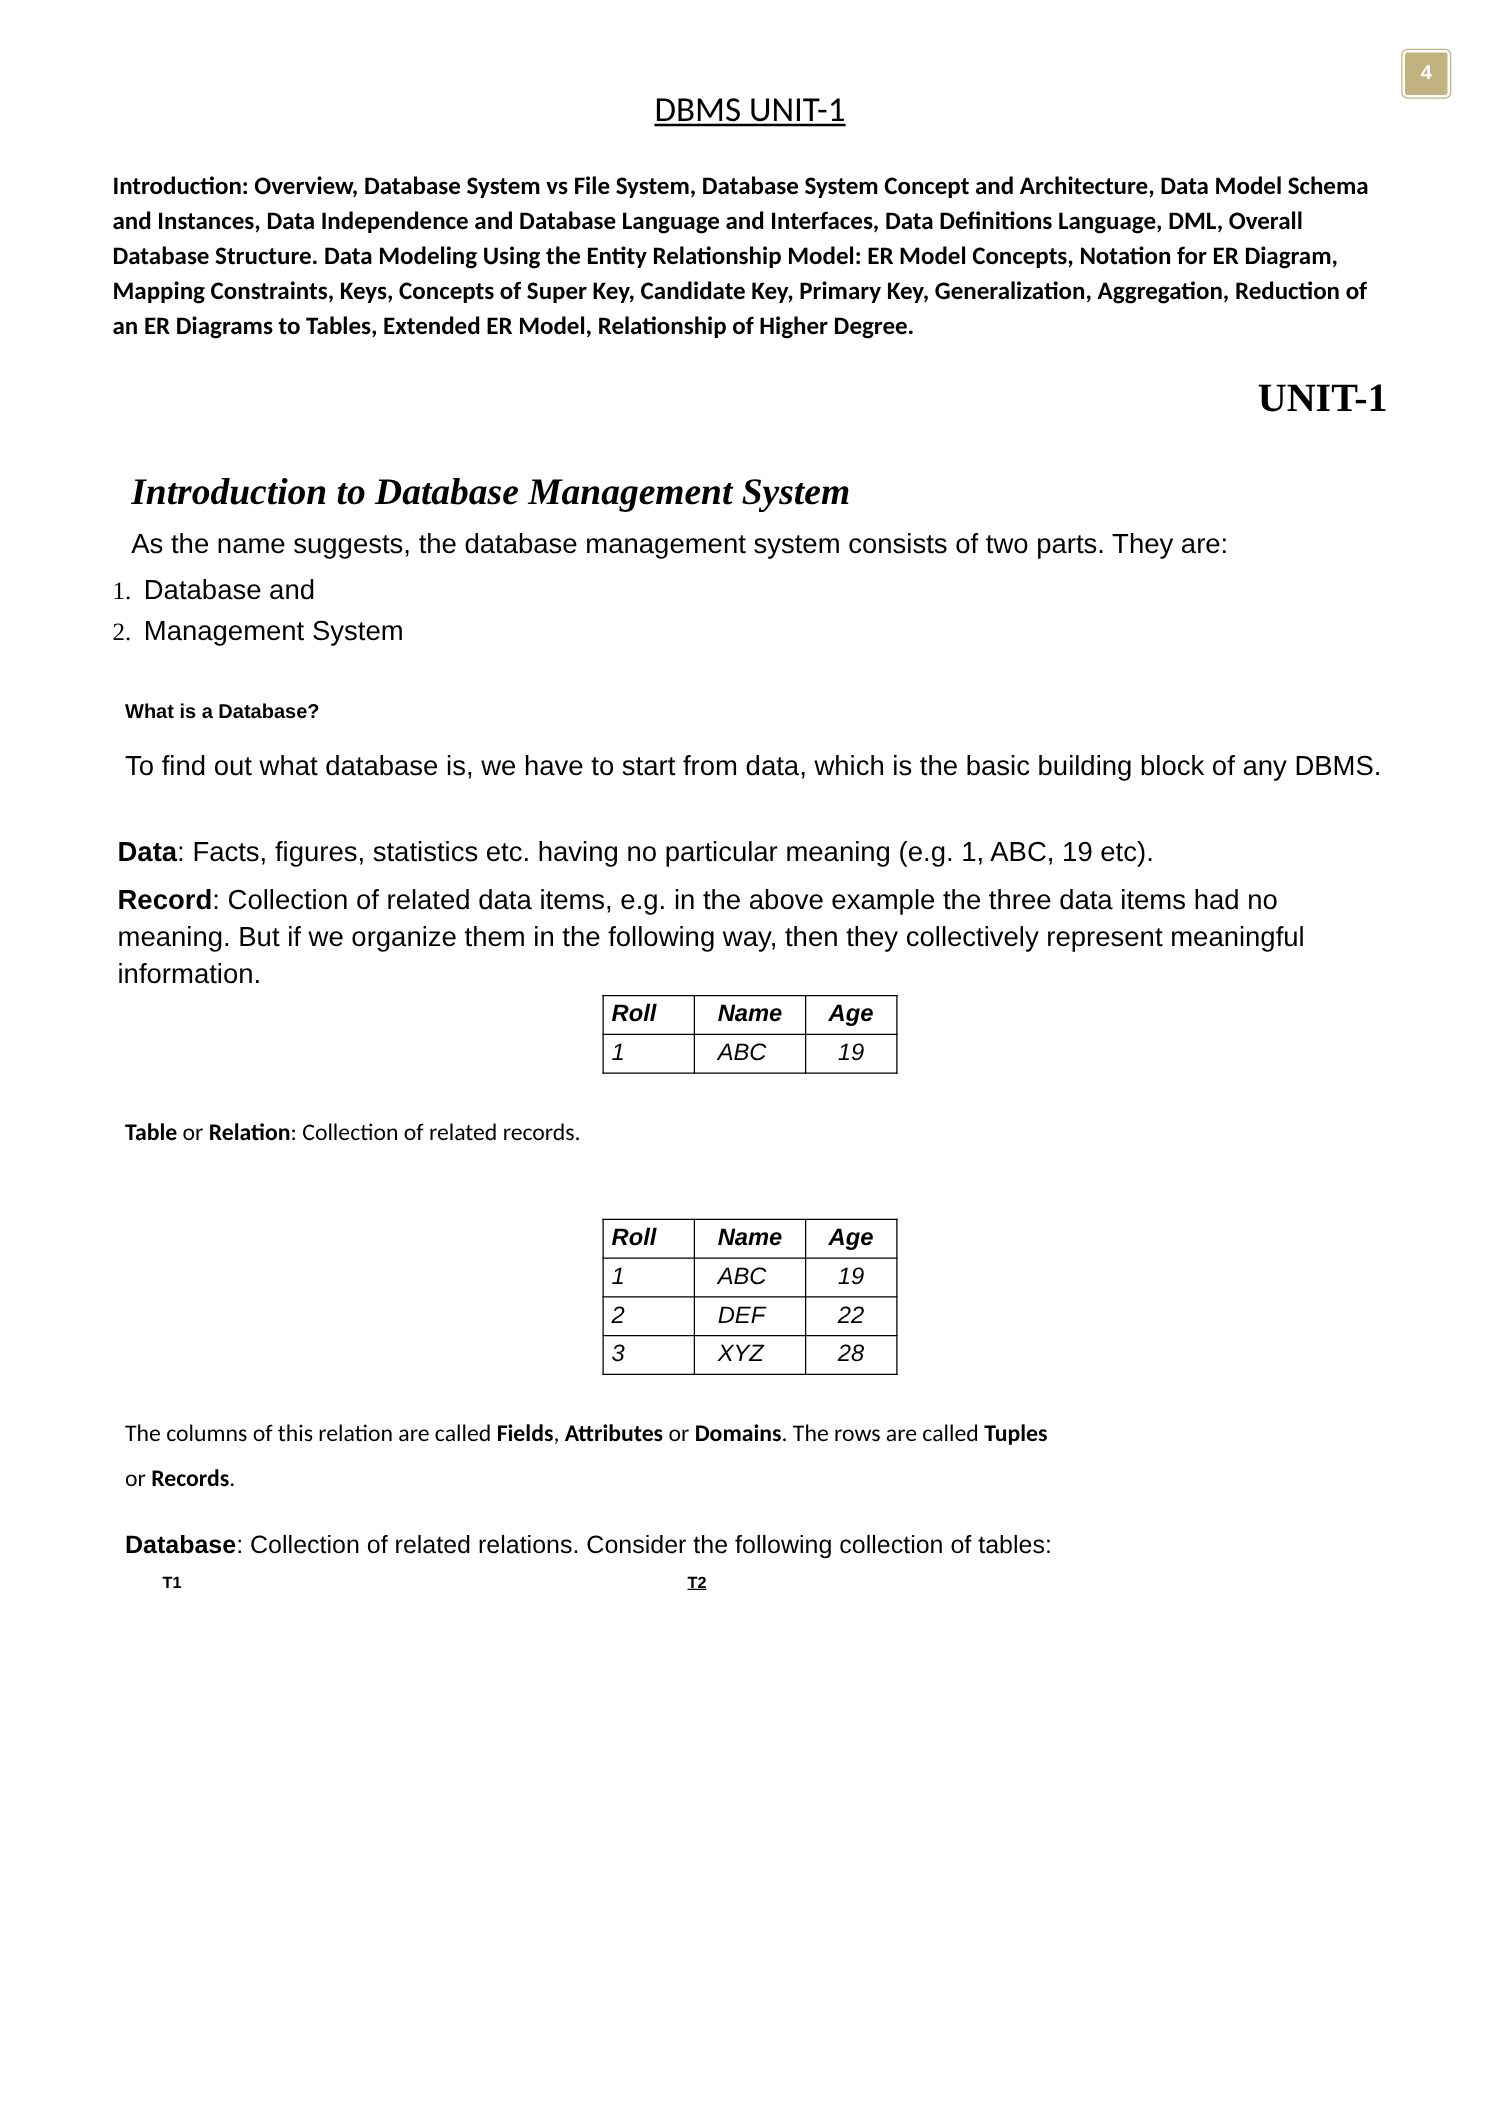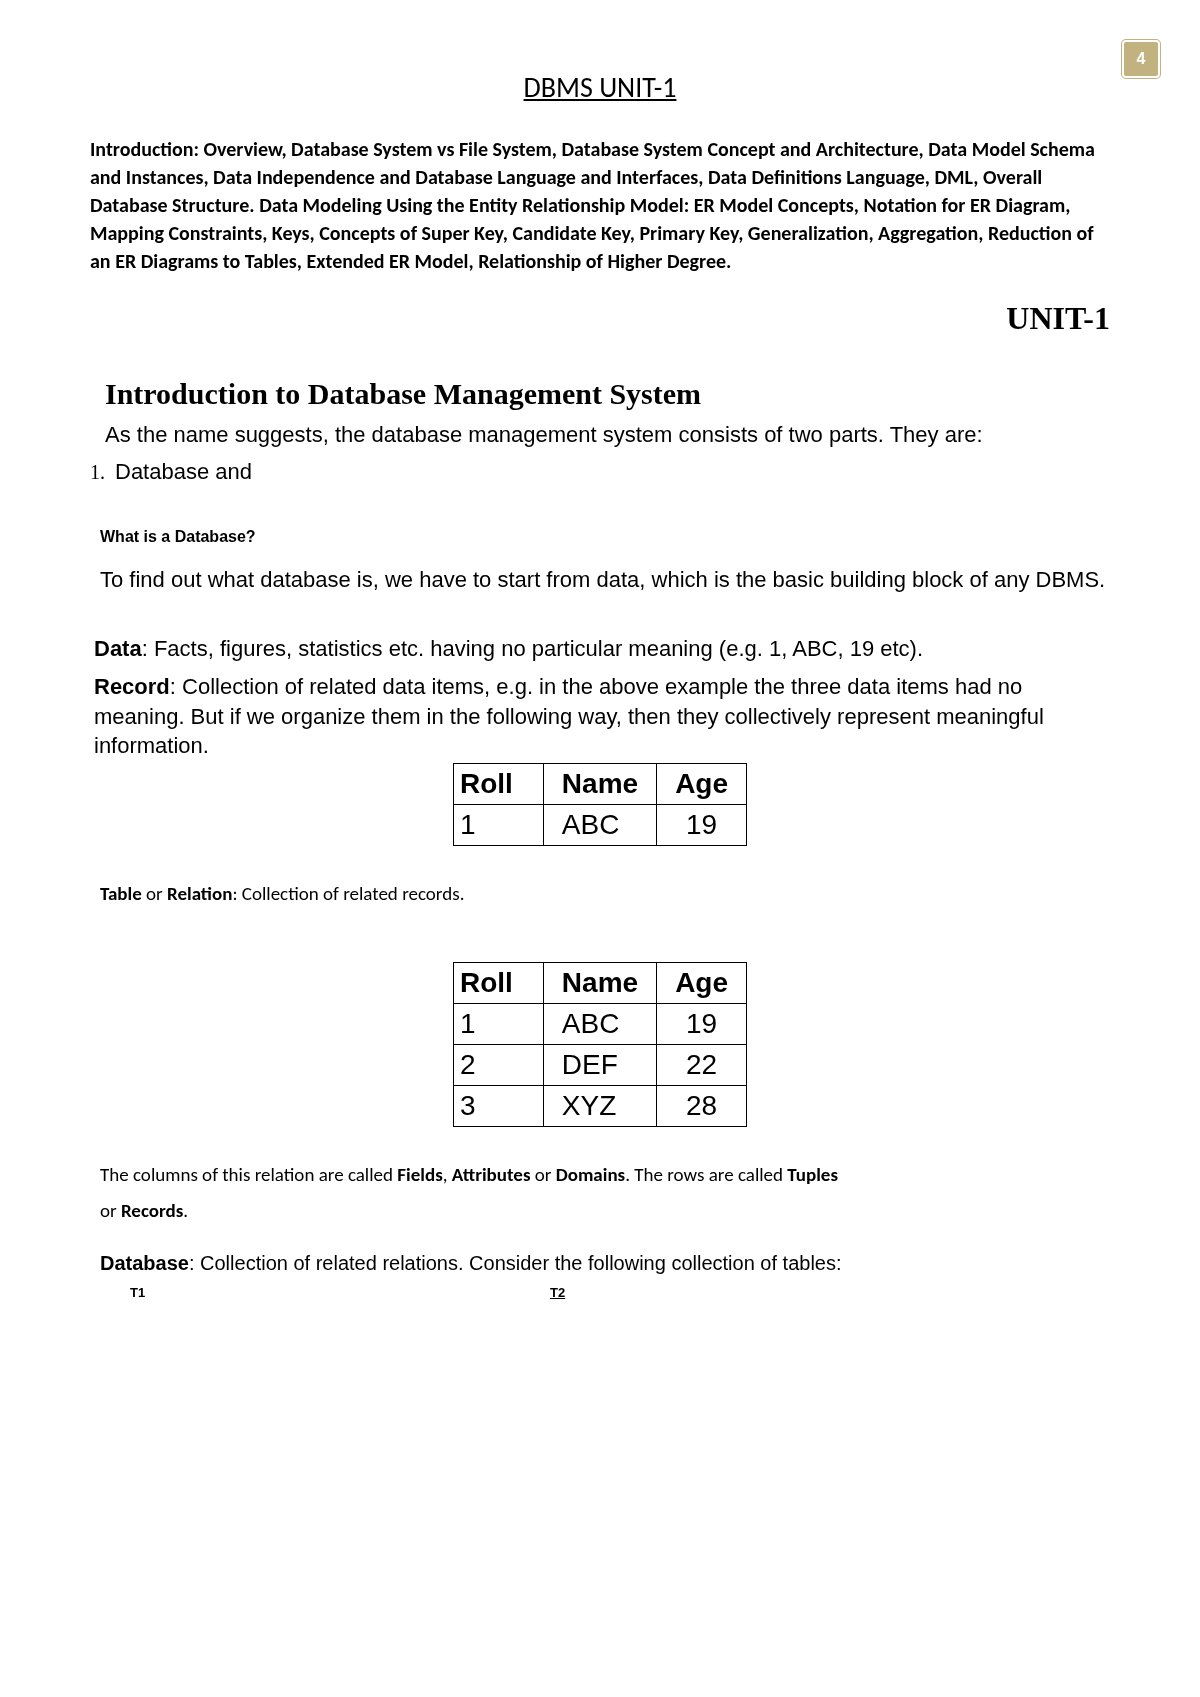--- a/index.html
+++ b/index.html
@@ -51,20 +51,21 @@
       margin-bottom: 40px;
       margin-left: 15px;
       text-align: right;
     }
     .section-heading {
       font-family: 'Book Antiqua', Georgia, serif;
       font-size: 30px;
       font-weight: bold;
       margin-bottom: 10px;
       margin-left: 15px;
+      font-style: italic;
     }
     .body-text {
       font-size: 22px;
       line-height: 1.3;
       margin-left: 15px;
     }
     .ol {
       margin-top: 5px;
       margin-bottom: 40px;
     }
@@ -92,21 +93,22 @@
     .def-para {
       font-size: 22px;
       line-height: 1.35;
       margin-left: 4px;
       margin-bottom: 8px;
     }
     .def-para b { font-weight: bold; }
     table.data-table {
       border-collapse: collapse;
       margin: 0 auto 30px auto;
-      font-size: 28px;
+      font-size: 19px;
+      font-style: italic;
     }
     table.data-table th,
     table.data-table td {
       border: 1.5px solid #000;
       padding: 4px 18px;
       text-align: left;
     }
     table.data-table th { font-weight: bold; }
     table.data-table th:first-child,
     table.data-table td:first-child { padding-left: 6px; padding-right: 30px; }
@@ -149,20 +151,21 @@
 <div class="intro-block">Introduction: Overview, Database System vs File System, Database System Concept and Architecture, Data Model Schema and Instances, Data Independence and Database Language and Interfaces, Data Definitions Language, DML, Overall Database Structure. Data Modeling Using the Entity Relationship Model: ER Model Concepts, Notation for ER Diagram, Mapping Constraints, Keys, Concepts of Super Key, Candidate Key, Primary Key, Generalization, Aggregation, Reduction of an ER Diagrams to Tables, Extended ER Model, Relationship of Higher Degree.</div>
 
 <div class="unit-heading">UNIT-1</div>
 
 <div class="section-heading">Introduction to Database Management System</div>
 
 <div class="body-text">As the name suggests, the database management system consists of two parts. They are:</div>
 
 <div class="ol">
   <div class="ol-item"><span class="ol-num">1.</span><span>Database and</span></div>
+  <div class="ol-item"><span class="ol-num">2.</span><span>Management System</span></div>
 </div>
 
 <div class="sub-heading">What is a Database?</div>
 
 <div class="para">To find out what database is, we have to start from data, which is the basic building block of any DBMS.</div>
 
 <div class="def-para">
   <b>Data</b><span>: Facts, figures, statistics etc. having no particular meaning (e.g. 1, ABC, 19 etc).</span>
 </div>
 <div class="def-para" style="margin-bottom:2px;">

